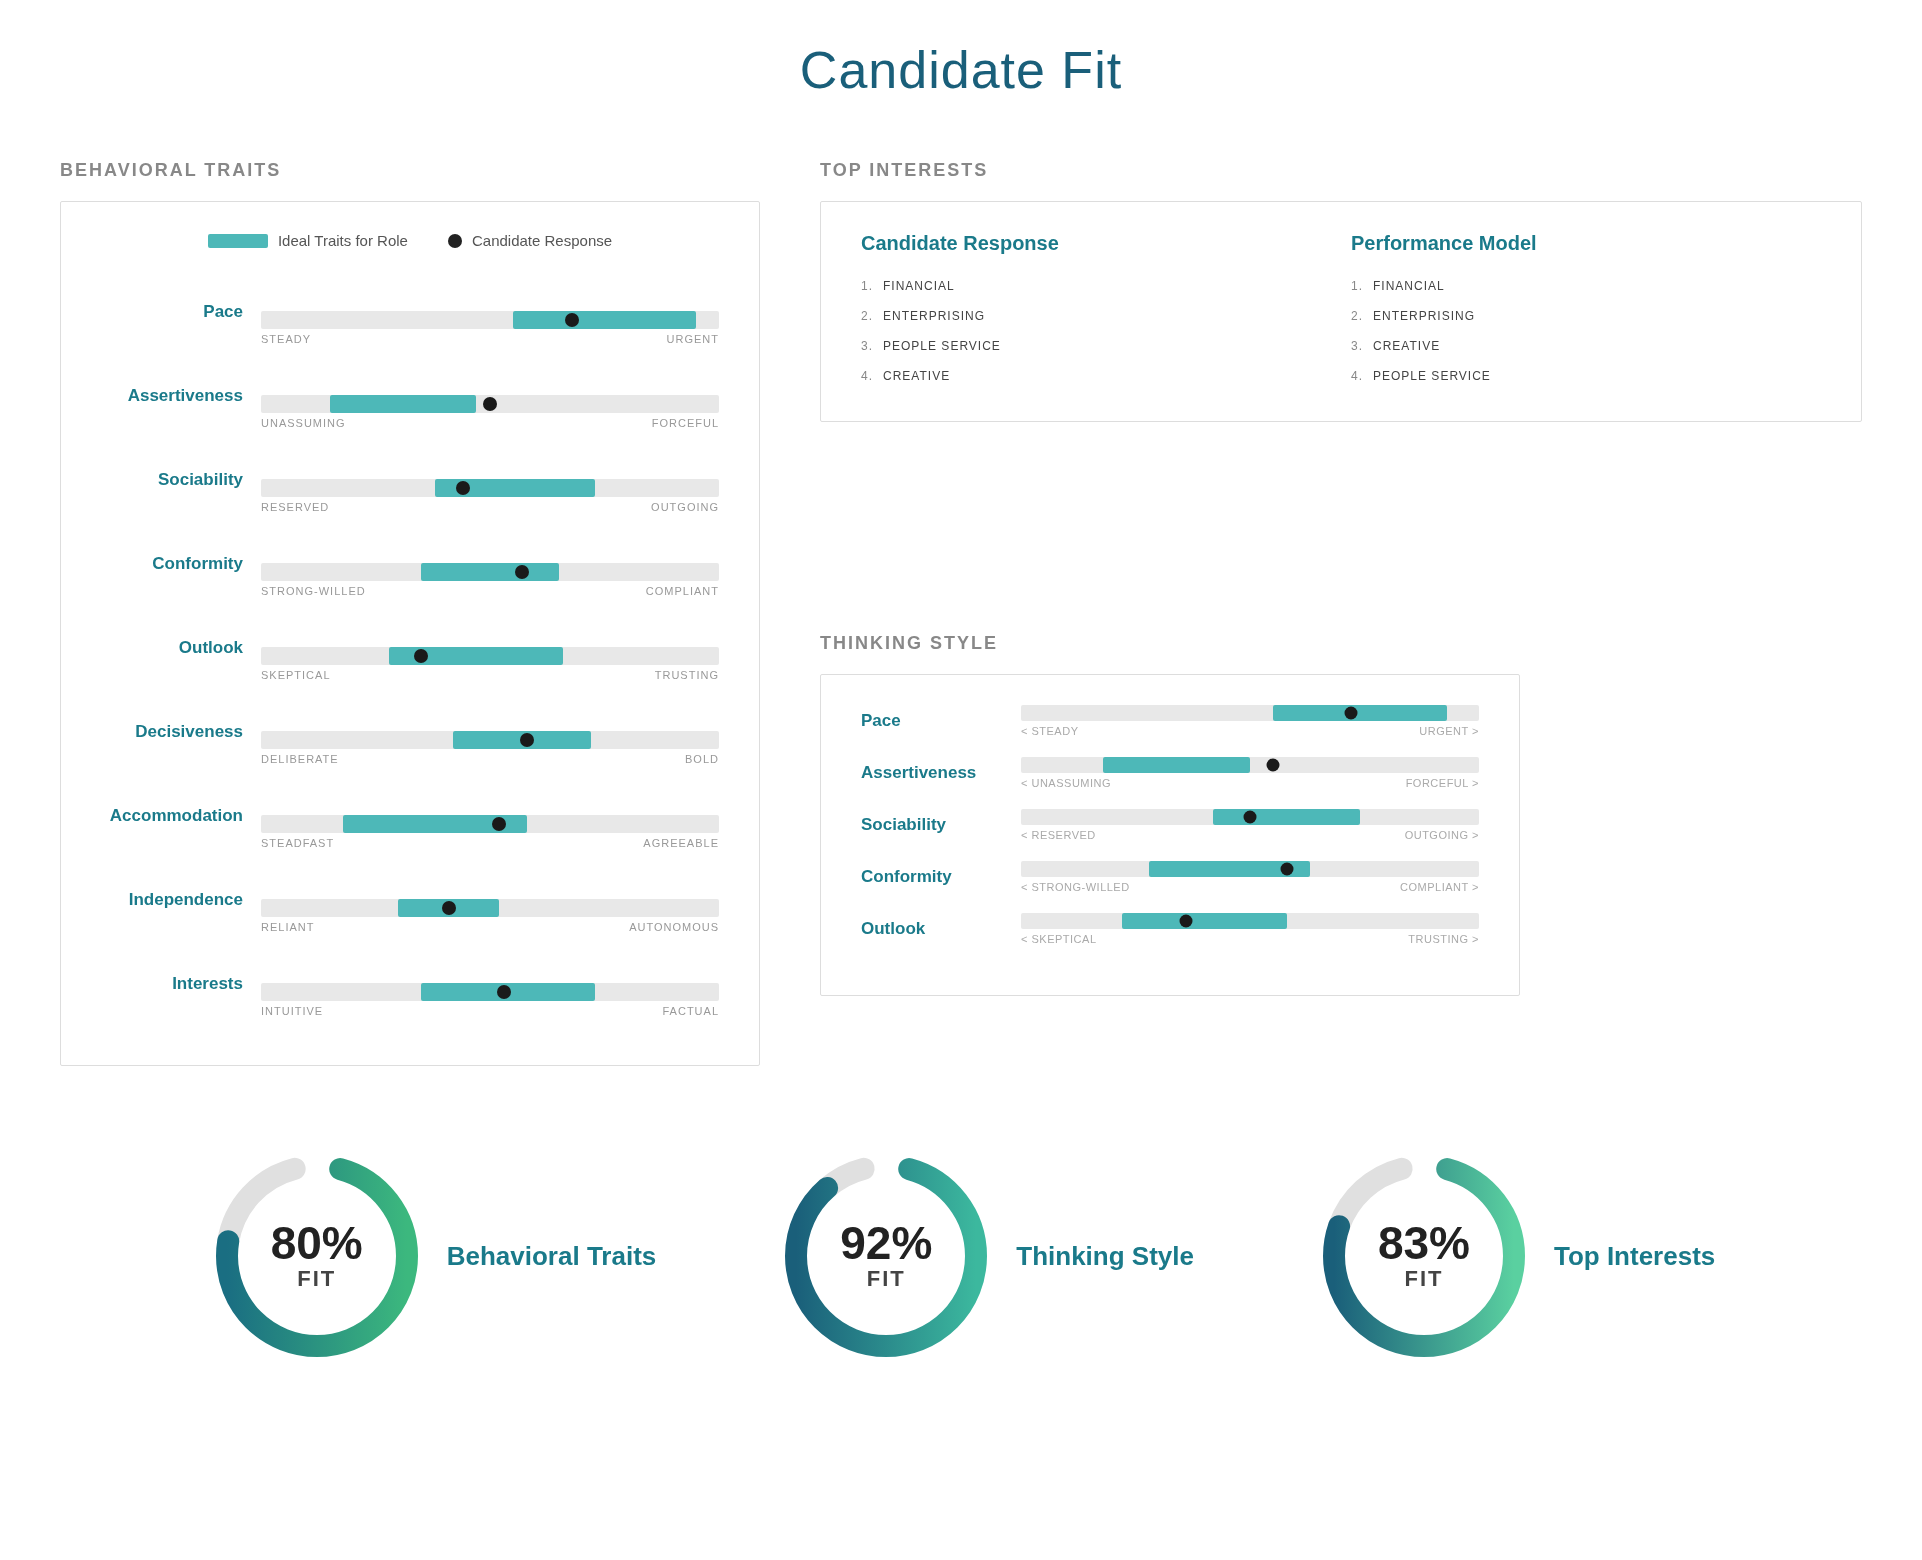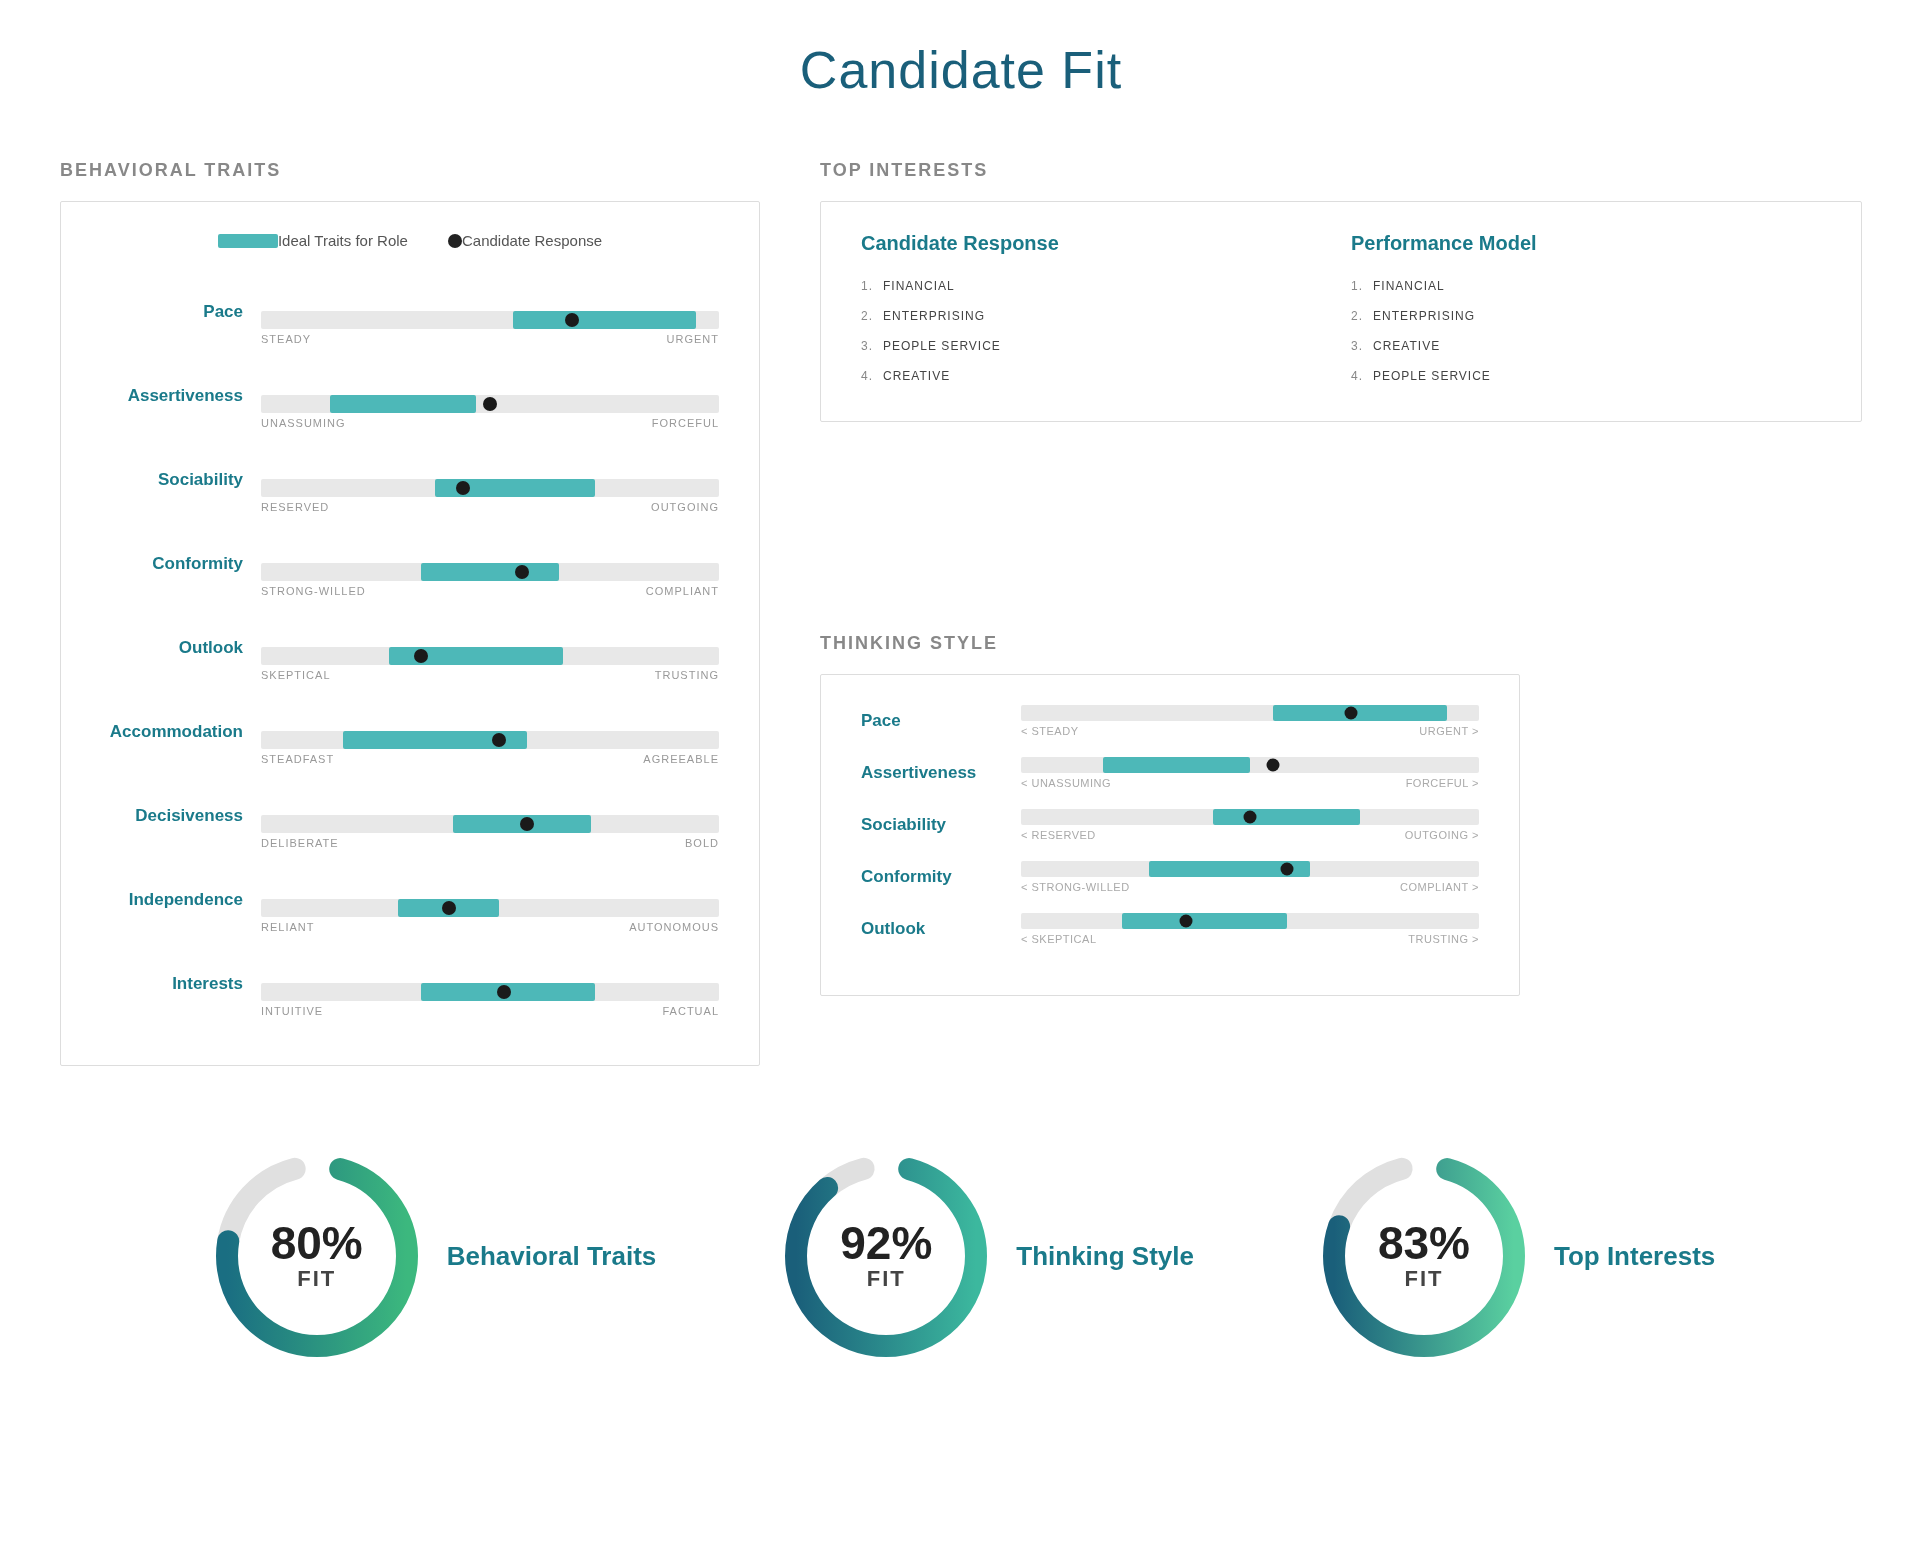--- a/index.html
+++ b/index.html
@@ -45,20 +45,21 @@
     .legend {
       display: flex;
       align-items: center;
       gap: 40px;
       margin-bottom: 30px;
       justify-content: center;
     }
     .legend-item {
       display: flex;
       align-items: center;
+      gap: 10px;
       font-size: 15px;
       color: #555;
     }
     .legend-bar {
       width: 60px;
       height: 14px;
       background: #4db8b8;
       border-radius: 2px;
     }
     .legend-dot {
@@ -342,42 +343,42 @@
         <div class="trait-bar-fill" style="left:28%; width:38%;"></div>
         <div class="trait-dot" style="left:35%;"></div>
       </div>
       <div class="trait-labels">
         <span>SKEPTICAL</span>
         <span>TRUSTING</span>
       </div>
     </div>
   </div>
           <div class="trait-row">
+    <div class="trait-name">Decisiveness</div>
+    <div class="trait-chart-area">
+      <div class="trait-bar-container">
+        <div class="trait-bar-fill" style="left:42%; width:30%;"></div>
+        <div class="trait-dot" style="left:58%;"></div>
+      </div>
+      <div class="trait-labels">
+        <span>DELIBERATE</span>
+        <span>BOLD</span>
+      </div>
+    </div>
+  </div>
+          <div class="trait-row">
     <div class="trait-name">Accommodation</div>
     <div class="trait-chart-area">
       <div class="trait-bar-container">
         <div class="trait-bar-fill" style="left:18%; width:40%;"></div>
         <div class="trait-dot" style="left:52%;"></div>
       </div>
       <div class="trait-labels">
         <span>STEADFAST</span>
         <span>AGREEABLE</span>
-      </div>
-    </div>
-  </div>
-          <div class="trait-row">
-    <div class="trait-name">Decisiveness</div>
-    <div class="trait-chart-area">
-      <div class="trait-bar-container">
-        <div class="trait-bar-fill" style="left:42%; width:30%;"></div>
-        <div class="trait-dot" style="left:58%;"></div>
-      </div>
-      <div class="trait-labels">
-        <span>DELIBERATE</span>
-        <span>BOLD</span>
       </div>
     </div>
   </div>
           <div class="trait-row">
     <div class="trait-name">Independence</div>
     <div class="trait-chart-area">
       <div class="trait-bar-container">
         <div class="trait-bar-fill" style="left:30%; width:22%;"></div>
         <div class="trait-dot" style="left:41%;"></div>
       </div>

